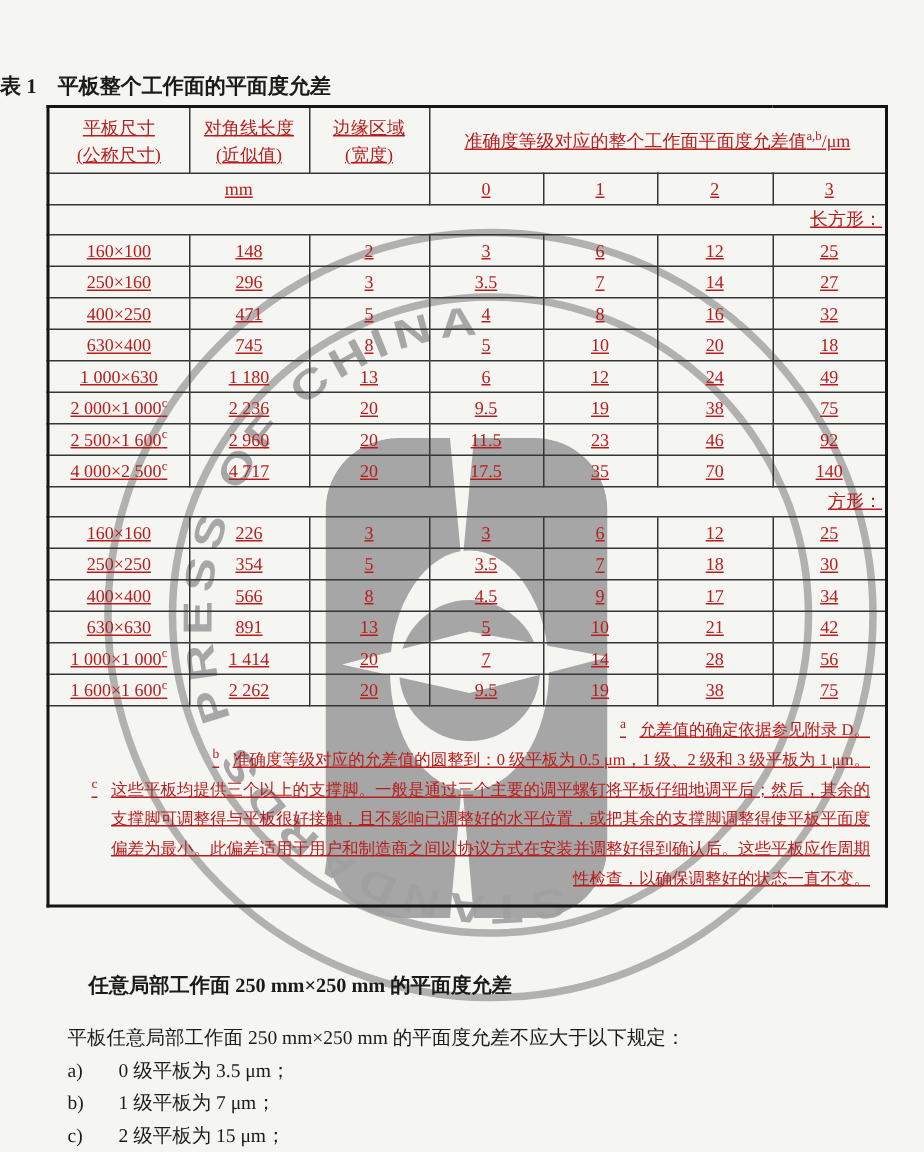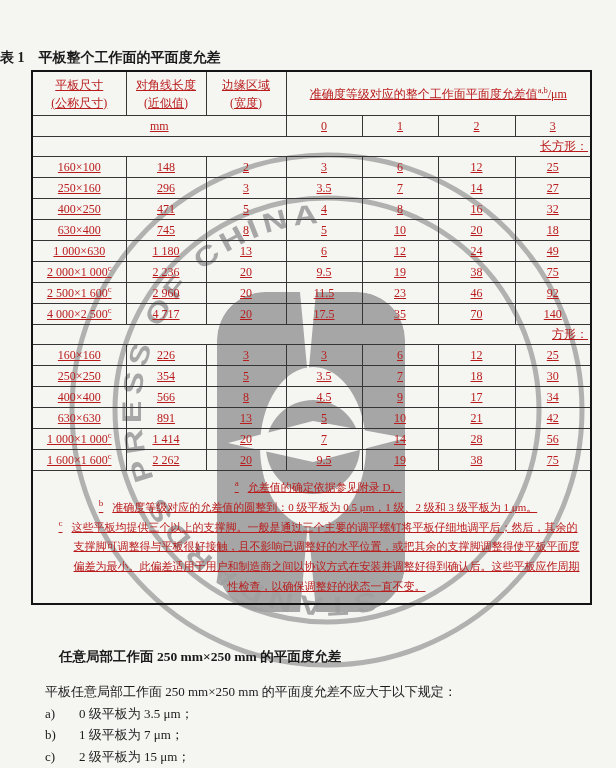--- a/index.html
+++ b/index.html
@@ -23,21 +23,21 @@
     width:100%;border-collapse:collapse;table-layout:fixed;
     font-size:12px;color:#b91c1c;text-decoration:underline;
   }
   table{border:2px solid #141414;}
   th,td{border:1px solid #353535;text-align:center;padding:0 2px;font-weight:normal;}
   thead .h1 th{height:43px;line-height:1.5;}
   thead .h2 th{height:20px;}
   tbody td{height:20px;}
   tr.section-row td{text-align:right;padding-left:8px;height:19px;}
   sup{font-size:8.5px;line-height:0;}
-  .fn-cell{text-align:center;vertical-align:top;padding:7px 10px 6px 12px;font-size:11px;line-height:1.8;}
+  .fn-cell{text-align:right;vertical-align:top;padding:7px 10px 6px 12px;font-size:11px;line-height:1.8;}
   .fn{padding-left:28px;text-indent:-17px;}
   .fn sup{margin-right:9px;font-size:9px;}
   .local{position:absolute;left:31px;top:647px;width:562px;font-size:13px;line-height:1.5;}
   .local h3{margin:0 0 15px 28px;font-size:13.5px;font-weight:bold;}
   .local .intro{margin:0 0 2px 14px;}
   .local .item{margin:2px 0 0 14px;}
   .local .item .mk{display:inline-block;width:34px;}
 </style>
 </head>
 <body>

